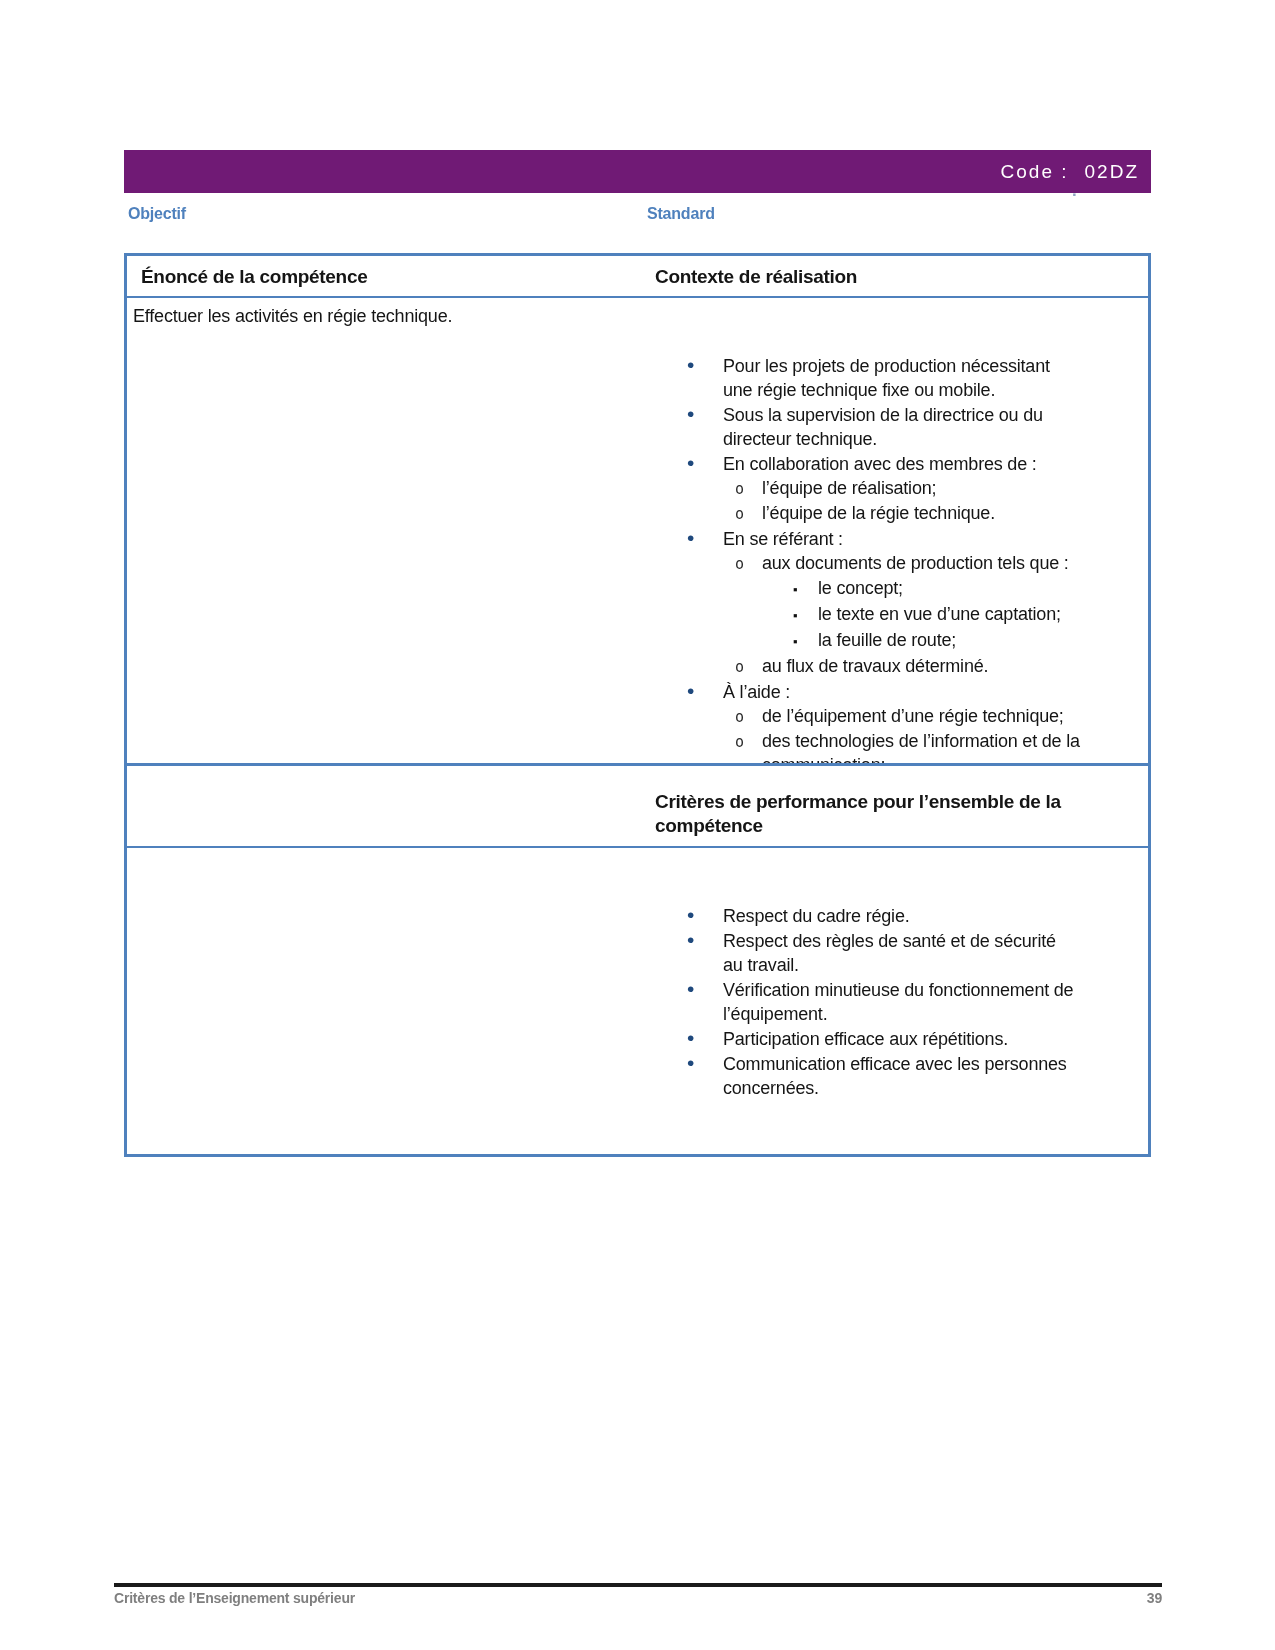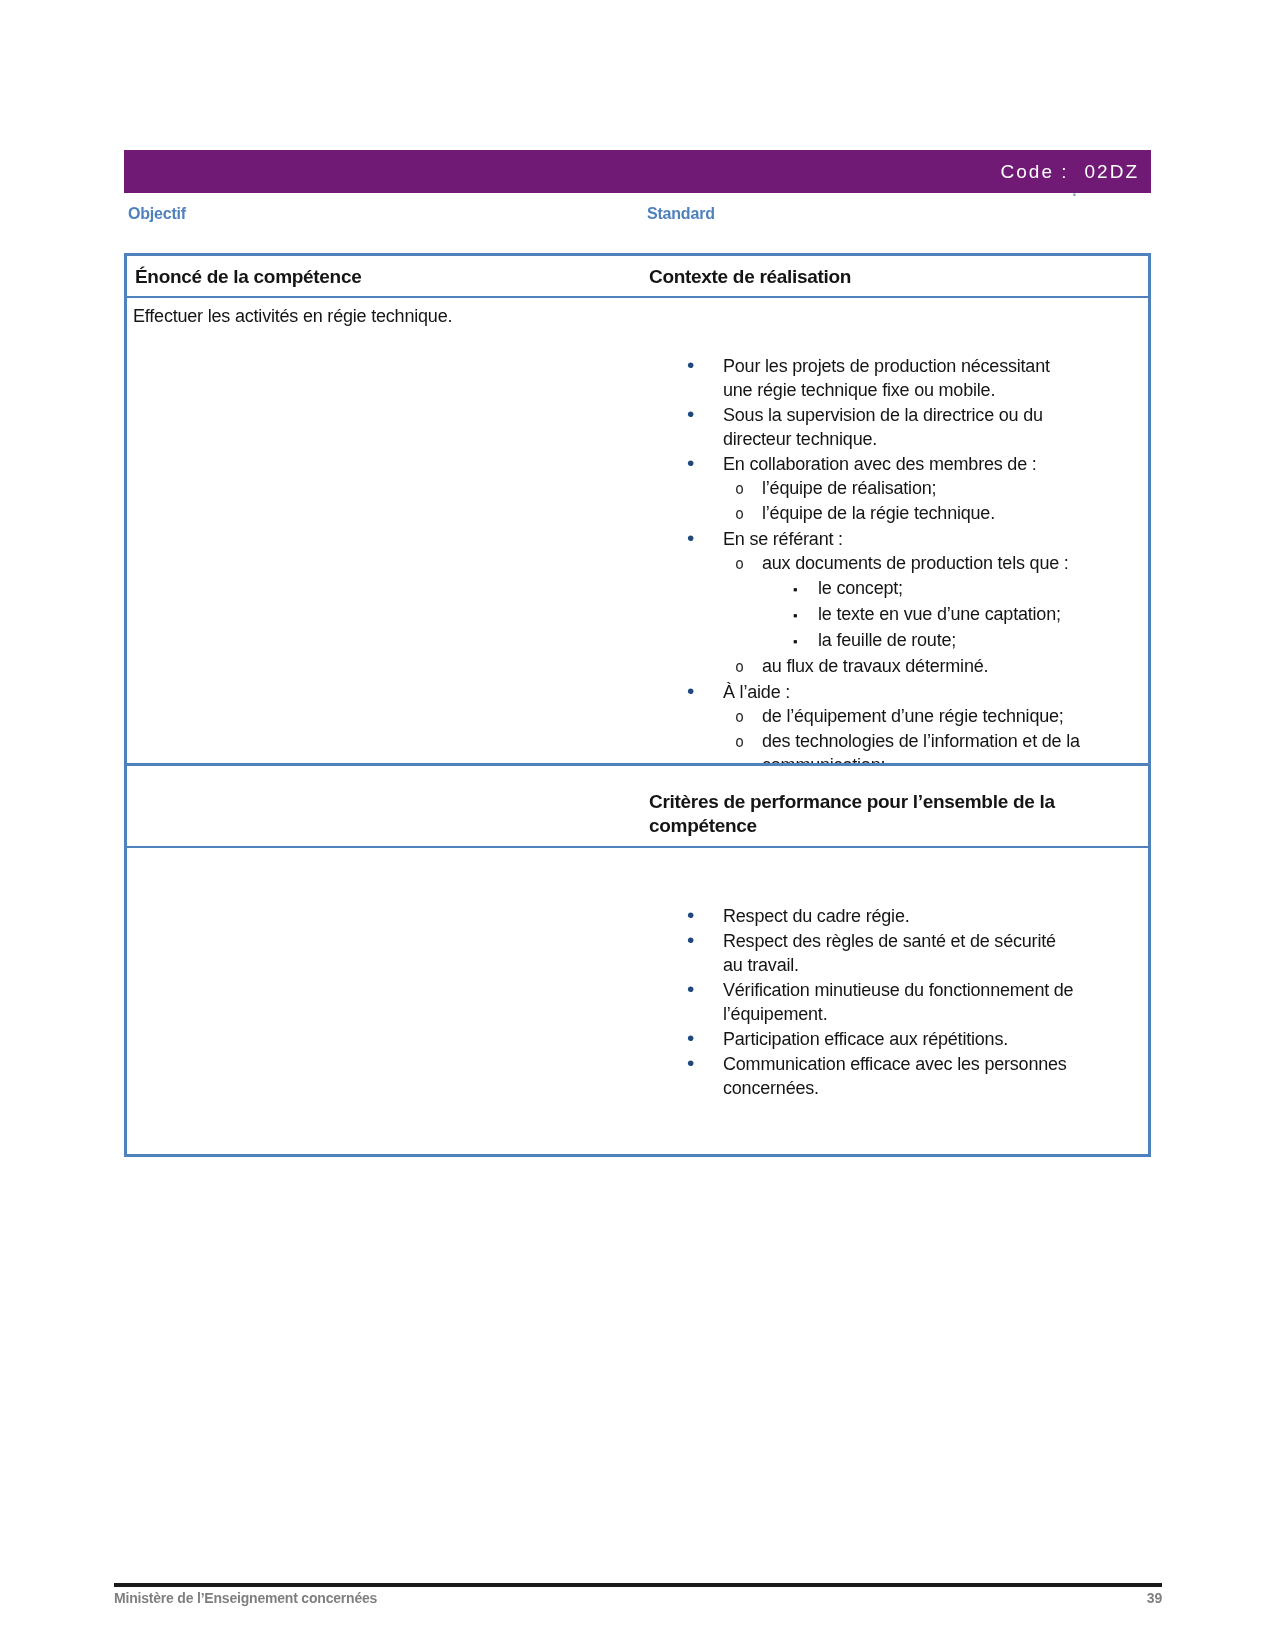--- a/index.html
+++ b/index.html
@@ -51,21 +51,21 @@
     border-bottom: 2px solid #4f81bd;
   }
   .tbl-body { display: grid; grid-template-columns: 514px 1fr; }
   .cell {
     padding: 6px 10px 6px 6px;
     font-size: 18px; line-height: 24px; letter-spacing: -0.2px;
     white-space: pre-wrap;
     box-sizing: border-box;
   }
   .tbl-header .cell {
-    padding: 9px 10px 7px 8px;
+    padding: 9px 10px 7px 14px;
     font-weight: bold; font-size: 19px; letter-spacing: -0.3px;
   }
   .tbl2 .tbl-header .cell { padding-top: 8px; padding-bottom: 8px; margin-top: 16px; }
 
   
   .bullet-list { padding-top: 1px; }
   .li { display: flex; align-items: baseline; }
   .li-text { white-space: pre-wrap; }
   .marker { flex-shrink: 0; }
   .lvl1 { padding-left: 40px; }
@@ -128,15 +128,15 @@
       <div class="bullet-list"><div class="li lvl1"><span class="marker">•</span><span class="li-text">Respect du cadre régie.</span></div><div class="li lvl1"><span class="marker">•</span><span class="li-text">Respect des règles de santé et de sécurité
 au travail.</span></div><div class="li lvl1"><span class="marker">•</span><span class="li-text">Vérification minutieuse du fonctionnement de
 l’équipement.</span></div><div class="li lvl1"><span class="marker">•</span><span class="li-text">Participation efficace aux répétitions.</span></div><div class="li lvl1"><span class="marker">•</span><span class="li-text">Communication efficace avec les personnes
 concernées.</span></div></div>
     </div>
   </div>
 </div>
 
 <div class="footer-rule"></div>
 <div class="footer-row">
-  <span>Ministère de l’Enseignement concernées</span>
+  <span>Critères de l’Enseignement supérieur</span>
   <span>39</span>
 </div>
 
 </body></html>

